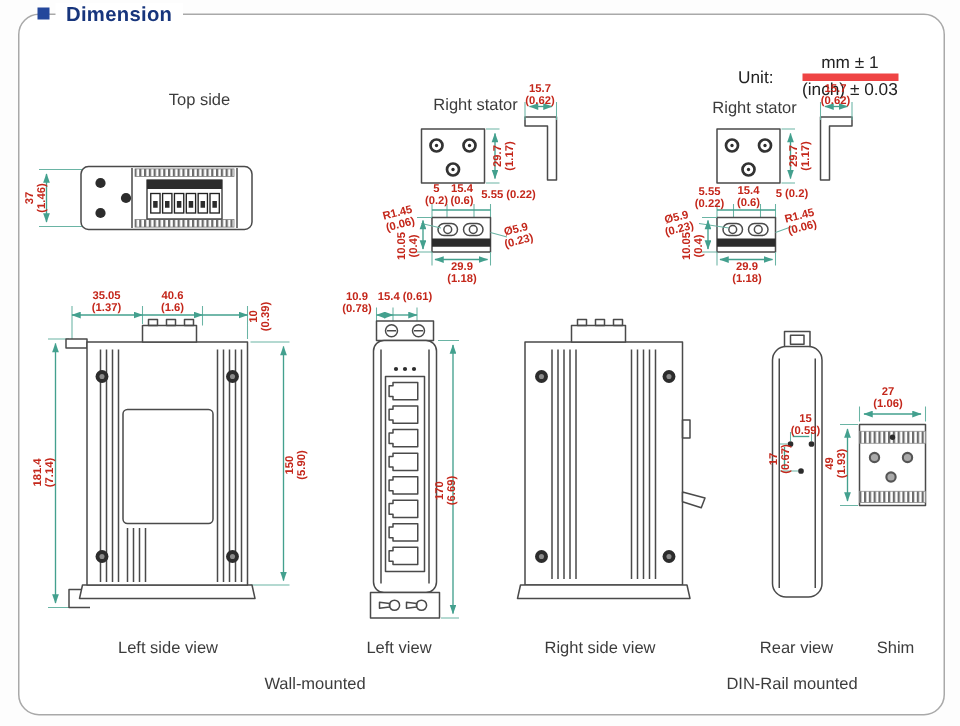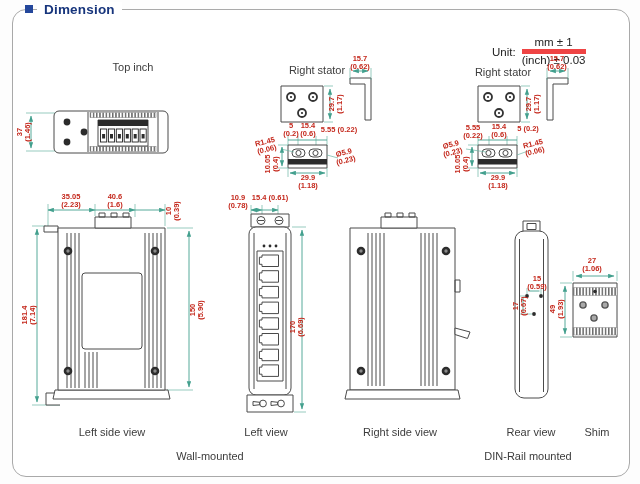--- a/index.html
+++ b/index.html
@@ -3,21 +3,21 @@
 <meta charset="utf-8">
 <style>
   html,body{margin:0;padding:0;background:#fff;}
   .stage{position:relative;width:640px;height:484px;background:#fdfdfd;overflow:hidden;
          font-family:"Liberation Sans",sans-serif;}
   .frame{position:absolute;left:12px;top:9px;width:616px;height:466px;
          border:1.6px solid #a9a9a9;border-radius:14px;background:#fff;}
   .title-sq{position:absolute;left:25px;top:5px;width:8px;height:8px;background:#24479b;z-index:3;}
   .page-title{position:absolute;left:37px;top:2px;font-size:13.5px;font-weight:bold;color:#17357c;
          background:#fff;padding:0 7px;z-index:3;letter-spacing:.2px;}
-  .unit{position:absolute;left:492px;top:36px;display:flex;gap:6px;align-items:center;
+  .unit{position:absolute;left:492px;top:36px;display:flex;gap:19px;align-items:center;
         font-size:11.5px;color:#222;z-index:2;}
   .unit .frac{display:inline-flex;flex-direction:column;text-align:center;line-height:13px;}
   .unit .num{border-bottom:5px solid #ef4444;padding:0 5px;}
   .vlabel{position:absolute;transform:translate(-50%,-50%);font-size:11px;color:#3c3c3c;
           white-space:nowrap;z-index:2;}
   .dim{position:absolute;font-size:7.5px;line-height:8px;font-weight:600;color:#c4271b;
        text-align:center;white-space:pre-line;transform:translate(-50%,-50%);z-index:2;}
   .dim.vert{transform:translate(-50%,-50%) rotate(-90deg);}
   .dim.tilt{transform:translate(-50%,-50%) rotate(-14deg);}
   svg{position:absolute;left:0;top:0;z-index:1;}
@@ -259,21 +259,21 @@
       <rect class="olw" x="573" y="283" width="44" height="54"></rect>
       <rect x="573" y="287.5" width="44" height="8" fill="url(#hat)" stroke="#888" stroke-width=".5"></rect>
       <circle class="dk" cx="595" cy="291.5" r="1.8"></circle>
       <rect x="573" y="327.5" width="44" height="7.5" fill="url(#hat)" stroke="#888" stroke-width=".5"></rect>
       <circle cx="583" cy="305" r="3.1" fill="#a9a9a9" stroke="#555" stroke-width="1.4"></circle>
       <circle cx="605" cy="305" r="3.1" fill="#a9a9a9" stroke="#555" stroke-width="1.4"></circle>
       <circle cx="594" cy="318" r="3.1" fill="#a9a9a9" stroke="#555" stroke-width="1.4"></circle>
     </g>
   </svg>
 
-  <span class="vlabel" style="left:133px;top:67px">Top inch</span>
+  <span class="vlabel" style="left:133px;top:67px">Top side</span>
   <span class="vlabel" style="left:317px;top:70px">Right stator</span>
   <span class="vlabel" style="left:503px;top:72px">Right stator</span>
   <span class="vlabel" style="left:112px;top:432px">Left side view</span>
   <span class="vlabel" style="left:266px;top:432px">Left view</span>
   <span class="vlabel" style="left:400px;top:432px">Right side view</span>
   <span class="vlabel" style="left:531px;top:432px">Rear view</span>
   <span class="vlabel" style="left:597px;top:432px">Shim</span>
   <span class="vlabel" style="left:210px;top:456px">Wall-mounted</span>
   <span class="vlabel" style="left:528px;top:456px">DIN-Rail mounted</span>
 
@@ -310,21 +310,21 @@
   <span class="dim tilt" style="left:452px;top:149px">Ø5.9
 (0.23)</span>
   <span class="dim tilt" style="left:534px;top:148px">R1.45
 (0.06)</span>
   <span class="dim vert" style="left:462px;top:164px">10.05
 (0.4)</span>
   <span class="dim" style="left:498px;top:182px">29.9
 (1.18)</span>
 
   <span class="dim" style="left:71px;top:201px">35.05
-(2.23)</span>
+(1.37)</span>
   <span class="dim" style="left:115px;top:201px">40.6
 (1.6)</span>
   <span class="dim vert" style="left:173px;top:211px">10
 (0.39)</span>
   <span class="dim vert" style="left:29px;top:315px">181.4
 (7.14)</span>
   <span class="dim vert" style="left:197px;top:310px">150
 (5.90)</span>
 
   <span class="dim" style="left:238px;top:202px">10.9

